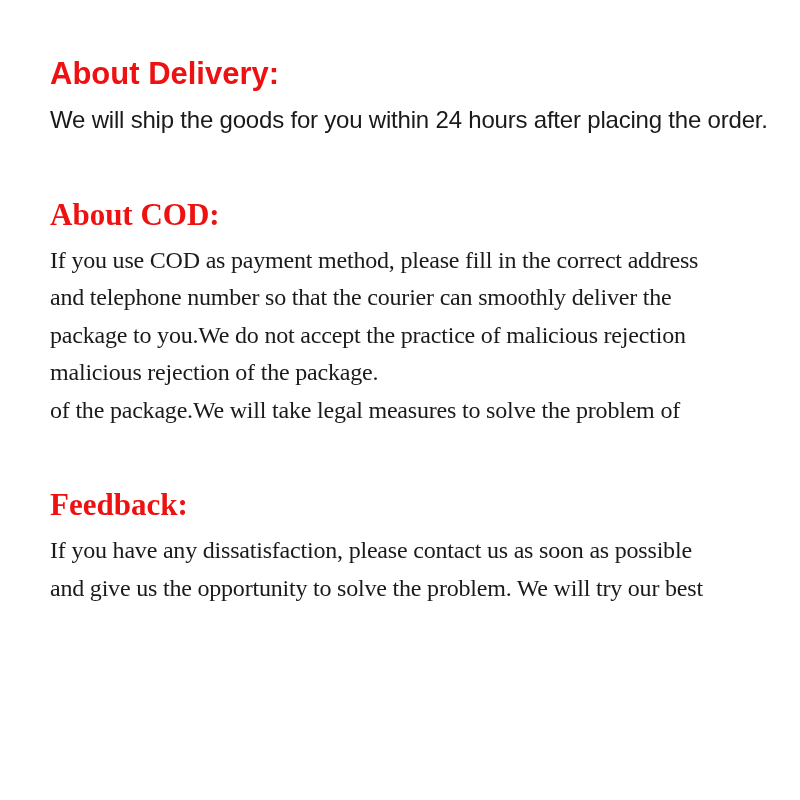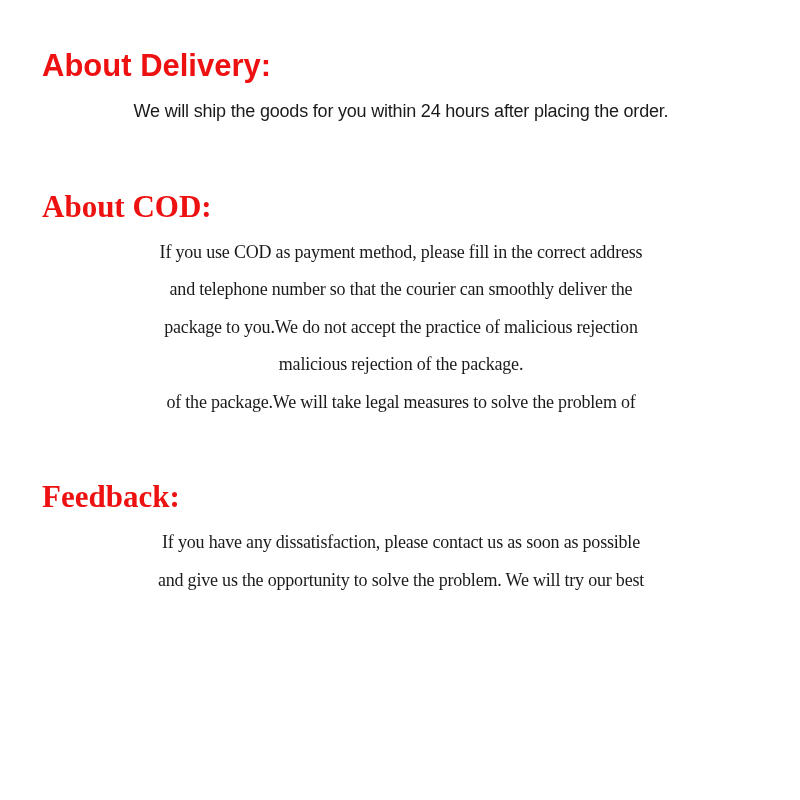--- a/index.html
+++ b/index.html
@@ -13,37 +13,36 @@
     height: 800px;
     background: var(--bg-color);
     font-family: "Liberation Sans", sans-serif;
     overflow: hidden;
   }
   .page {
     width: 800px;
     height: 800px;
     padding: 44px 36px 0 38px;
   }
-  .section { margin: 4px; }
+  .section { margin: 12px; }
   .section + .section { margin-top: 58px; font-family: Liberation Serif, serif; }
   .section-heading {
     color: var(--heading-color);
     font-size: 31px;
     line-height: 36px;
     font-weight: bold;
     letter-spacing: 0px;
     margin-bottom: 9px;
   }
   .section-paragraph {
     color: var(--body-color);
-    font-size: 18px;
+    font-size: 24px;
     line-height: 37.5px;
     letter-spacing: -0.2px;
     font-weight: 400;
-    text-align: center;
   }
   .text-line { white-space: nowrap; }
 </style>
 </head>
 <body>
 
 <div class="page">
 
   <div class="section">
     <div class="section-heading">About Delivery:</div>

